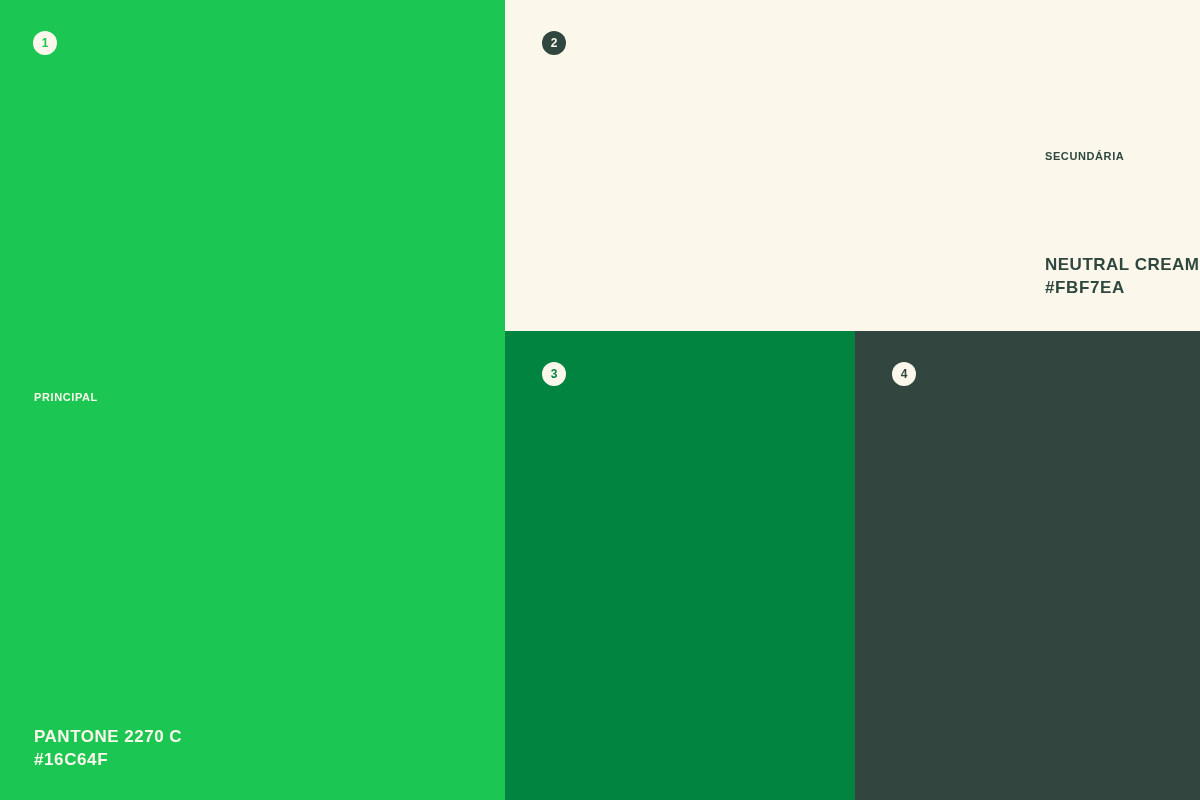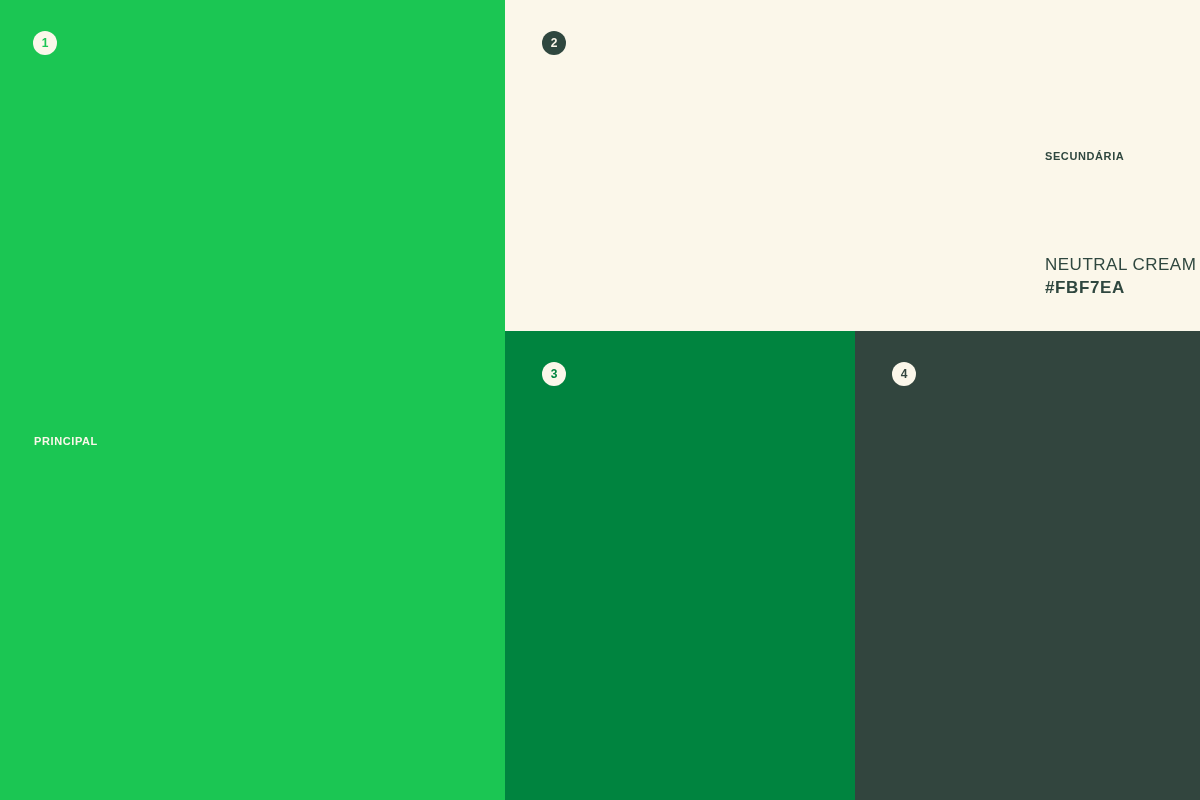--- a/index.html
+++ b/index.html
@@ -76,54 +76,58 @@
 
   
   .role-label {
     position: absolute;
     font-size: 11px;
     font-weight: 700;
     letter-spacing: 0.6px;
     line-height: 1;
     white-space: nowrap;
   }
-  .swatch--principal .role-label { left: 34px; top: 392px; margin-top: 44px; }
+  .swatch--principal .role-label { left: 34px; top: 392px; }
   .swatch--secundaria .role-label { left: 540px; top: 151px; }
 
   
   .spec {
     position: absolute;
     line-height: 1.0;
     white-space: nowrap;
   }
   .swatch--principal .spec { left: 34px; top: 728px; }
   .swatch--secundaria .spec { left: 540px; top: 256px; }
 
   .spec-name {
     display: block;
     font-size: 17px;
-    font-weight: 400;
+    font-weight: 700;
     letter-spacing: 0.5px;
     margin-bottom: 6px;
   }
   .spec-hex {
     display: block;
     font-size: 17px;
     font-weight: 700;
     letter-spacing: 0.6px;
   }
 </style>
 </head>
 <body>
 
 <div id="palette-board">
 
   <section class="swatch swatch--principal" style="background-color: rgb(27, 198, 83); color: rgb(251, 247, 234);">
     <div class="badge" style="background-color: rgb(251, 247, 234); color: rgb(27, 198, 83);">1</div>
     <div class="role-label">PRINCIPAL</div>
+    <div class="spec">
+      <span class="spec-name">PANTONE 2270 C</span>
+      <span class="spec-hex">#16C64F</span>
+    </div>
   </section>
 
   <section class="swatch swatch--secundaria" style="background-color: rgb(251, 247, 234); color: rgb(47, 71, 63);">
     <div class="badge" style="background-color: rgb(47, 71, 63); color: rgb(251, 247, 234);">2</div>
     <div class="role-label">SECUNDÁRIA</div>
     <div class="spec">
       <span class="spec-name">NEUTRAL CREAM</span>
       <span class="spec-hex">#FBF7EA</span>
     </div>
   </section>

